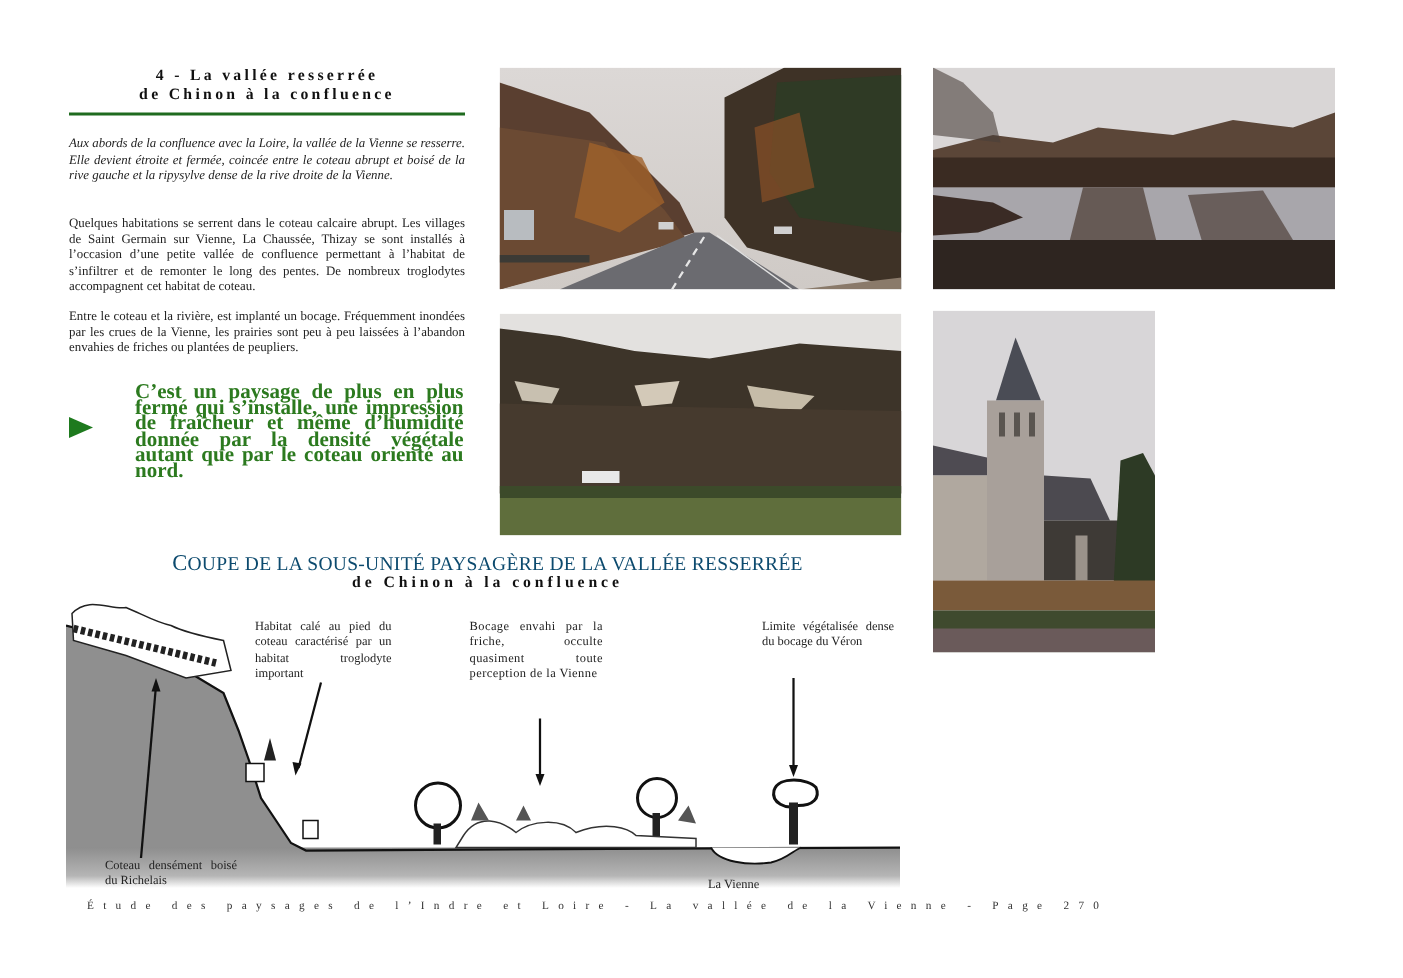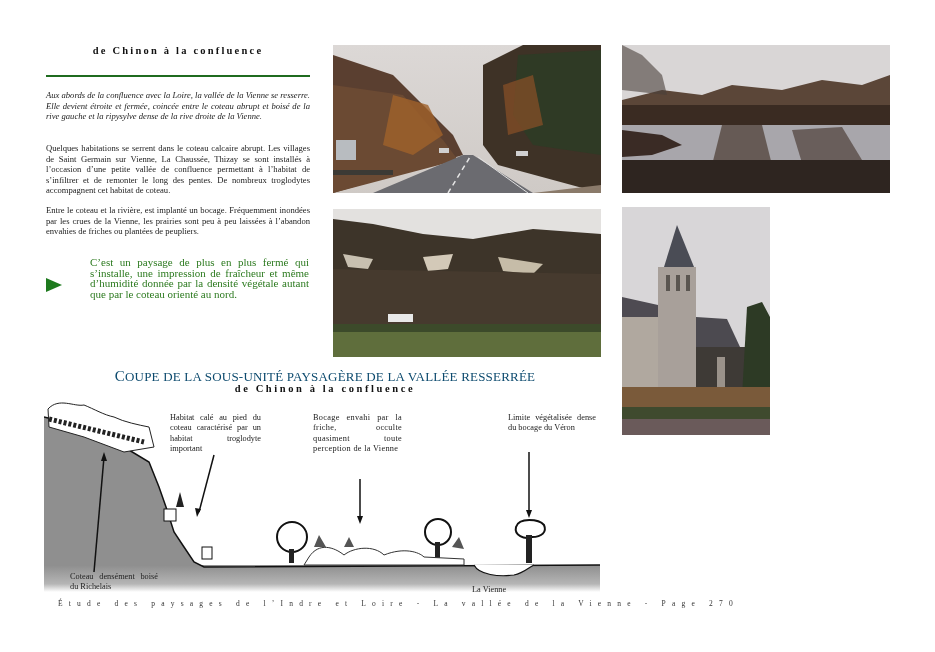--- a/index.html
+++ b/index.html
@@ -8,21 +8,21 @@
 
     .title { left:46px; top:44px; width:264px; text-align:center; font-weight:bold; font-size:10.5px; line-height:13px; letter-spacing:2.2px; color:#111; }
     .rule { left:46px; top:75px; width:264px; height:2px; background:#1f6b1f; }
 
     .para { left:46px; width:264px; font-size:8.6px; line-height:10.6px; text-align:justify; color:#222; }
     .p1 { top:90px;font-style:italic; }
     .p2 { top:143px; }
     .p3 { top:205px; }
 
     .arrow { left:46px; top:278px; width:0; height:0; border-top:7px solid transparent; border-bottom:7px solid transparent; border-left:16px solid #1e7a1e; }
-    .green { left:90px; top:257px; width:219px; font-size:11px; line-height:10.6px; font-weight:normal; color:#2c7a1f; text-align:justify; }
+    .green { left:90px; top:257px; width:219px; font-size:14px; line-height:10.6px; font-weight:bold; color:#2c7a1f; text-align:justify; }
 
     .photo { overflow:hidden; }
     .ph1 { left:333px; top:45px; width:268px; height:148px; }
     .ph2 { left:622px; top:45px; width:268px; height:148px; }
     .ph3 { left:333px; top:209px; width:268px; height:148px; }
     .ph4 { left:622px; top:207px; width:148px; height:228px; }
 
     .section-title { left:100px; top:368px; width:450px; text-align:center; font-size:13px; font-weight:normal; color:#0c4a6e; letter-spacing:0.2px; }
     .section-title .big { font-size:15px; }
     .section-sub { left:100px; top:383px; width:450px; text-align:center; font-size:10.5px; font-weight:bold; letter-spacing:2.6px; color:#111; }
@@ -35,20 +35,21 @@
     .a3 { left:508px; top:413px; width:88px; }
     .a4 { left:46px; top:572px; width:88px;margin-left:24px; }
     .a5 { left:472px; top:585px; width:60px; }
 
     .footer { left:58px; top:599px; width:810px; font-size:7.5px; letter-spacing:6.2px; color:#333; white-space:nowrap; }
   </style>
 </head>
 <body>
 
 <div class="abs title">
+  <div>4 - La vallée resserrée</div>
   <div>de Chinon à la confluence</div>
 </div>
 <div class="abs rule"></div>
 
 <div class="abs para p1">Aux abords de la confluence avec la Loire, la vallée de la Vienne se resserre. Elle devient étroite et fermée, coincée entre le coteau abrupt et boisé de la rive gauche et la ripysylve dense de la rive droite de la Vienne.</div>
 <div class="abs para p2">Quelques habitations se serrent dans le coteau calcaire abrupt. Les villages de Saint Germain sur Vienne, La Chaussée, Thizay se sont installés à l’occasion d’une petite vallée de confluence permettant à l’habitat de s’infiltrer et de remonter le long des pentes. De nombreux troglodytes accompagnent cet habitat de coteau.</div>
 <div class="abs para p3">Entre le coteau et la rivière, est implanté un bocage. Fréquemment inondées par les crues de la Vienne, les prairies sont peu à peu laissées à l’abandon envahies de friches ou plantées de peupliers.</div>
 
 <div class="abs arrow"></div>
 <div class="abs green">

